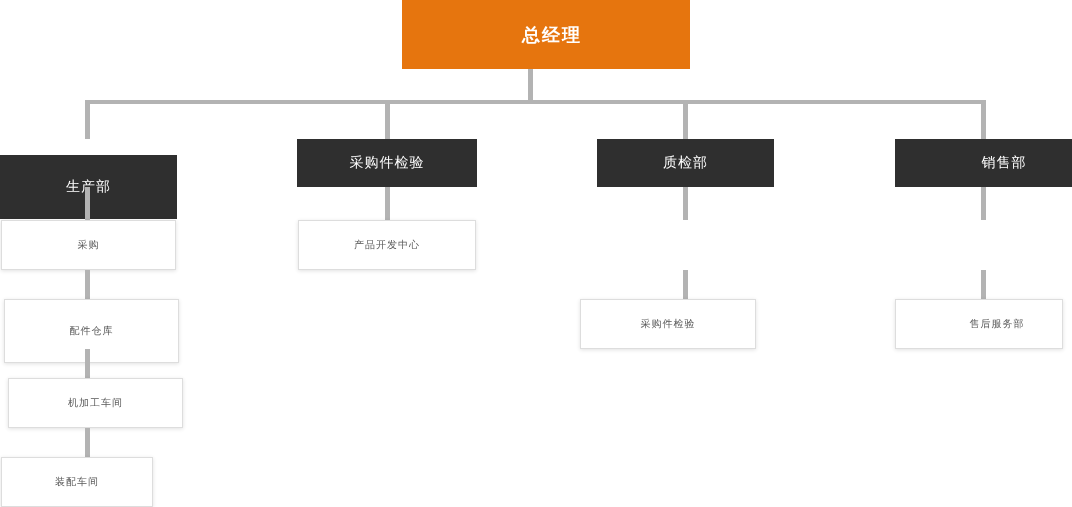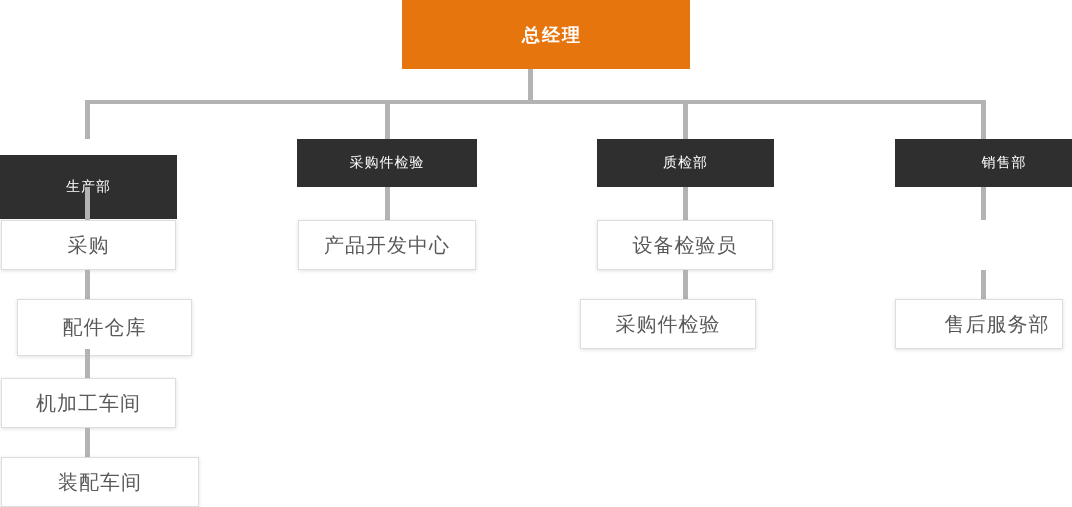--- a/index.html
+++ b/index.html
@@ -31,21 +31,21 @@
   .node.dept {
     background: var(--dept-bg, #2F2F2F);
     color: var(--dept-text, #FFFFFF);
     font-size: 14px;
     letter-spacing: 1px;
   }
   .node.child {
     background: var(--child-bg, #FFFFFF);
     border: 1px solid var(--child-border, #DDDDDD);
     color: var(--child-text, #595959);
-    font-size: 20px;
+    font-size: 10px;
     letter-spacing: 1px;
     box-shadow: 0 1px 4px rgba(0,0,0,0.12);
   }
   .connector {
     position: absolute;
     background: var(--connector, #B3B3B3);
   }
 </style>
 </head>
 <body>
@@ -55,35 +55,34 @@
   <div class="node root" style="left:402px; top:0; width:288px; height:69px;padding-left:12px;">总经理</div>
 
   <div class="connector" style="left:528px; top:69px; width:5px; height:34px;"></div>
   <div class="connector" style="left:85px; top:100px; width:901px; height:4px;"></div>
 
   <div class="connector" style="left:85px; top:103px; width:5px; height:36px;"></div>
   <div class="node dept" style="left:0; top:139px; width:177px; height:64px;margin-top:16px;">生产部</div>
   <div class="connector" style="left:85px; top:187px; width:5px; height:33px;"></div>
   <div class="node child" style="left:1px; top:220px; width:175px; height:50px;">采购</div>
   <div class="connector" style="left:85px; top:270px; width:5px; height:29px;"></div>
-  <div class="node child" style="left:17px; top:299px; width:175px; height:57px;">配件仓库</div>
+  <div class="node child" style="left:4px; top:299px; width:175px; height:64px;">配件仓库</div>
   <div class="connector" style="left:85px; top:349px; width:5px; height:29px;"></div>
-  <div class="node child" style="left:1px; top:378px; width:175px; height:50px;">机加工车间</div>
+  <div class="node child" style="left:8px; top:378px; width:175px; height:50px;">机加工车间</div>
   <div class="connector" style="left:85px; top:428px; width:5px; height:29px;"></div>
-  <div class="node child" style="left:1px; top:457px; width:198px; height:50px;">装配车间</div>
+  <div class="node child" style="left:1px; top:457px; width:152px; height:50px;">装配车间</div>
 
   <div class="connector" style="left:385px; top:103px; width:5px; height:36px;"></div>
   <div class="node dept" style="left:297px; top:139px; width:180px; height:48px;">采购件检验</div>
   <div class="connector" style="left:385px; top:187px; width:5px; height:33px;"></div>
   <div class="node child" style="left:298px; top:220px; width:178px; height:50px;text-align:right;">产品开发中心</div>
 
   <div class="connector" style="left:683px; top:103px; width:5px; height:36px;"></div>
   <div class="node dept" style="left:597px; top:139px; width:177px; height:48px;">质检部</div>
   <div class="connector" style="left:683px; top:187px; width:5px; height:33px;"></div>
-  <div class="node child" style="left:597px; top:220px; width:176px; height:50px;">设备检验员</div>
   <div class="connector" style="left:683px; top:270px; width:5px; height:29px;"></div>
   <div class="node child" style="left:580px; top:299px; width:176px; height:50px;">采购件检验</div>
 
   <div class="connector" style="left:981px; top:103px; width:5px; height:36px;"></div>
   <div class="node dept" style="left:895px; top:139px; width:177px; height:48px;padding-left:41px;">销售部</div>
   <div class="connector" style="left:981px; top:187px; width:5px; height:33px;"></div>
   <div class="connector" style="left:981px; top:270px; width:5px; height:29px;"></div>
   <div class="node child" style="left:895px; top:299px; width:168px; height:50px;padding-left:36px;">售后服务部</div>
 
 </div>

